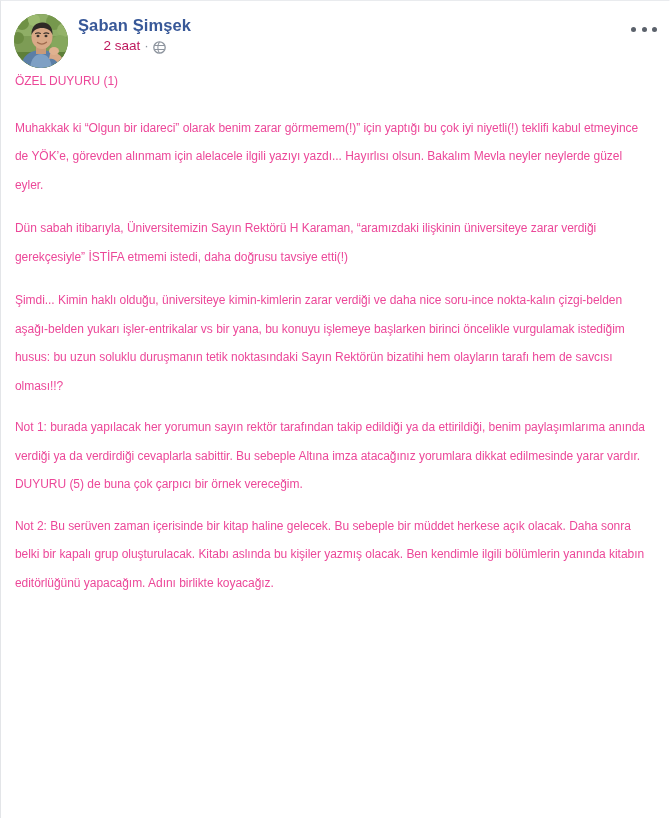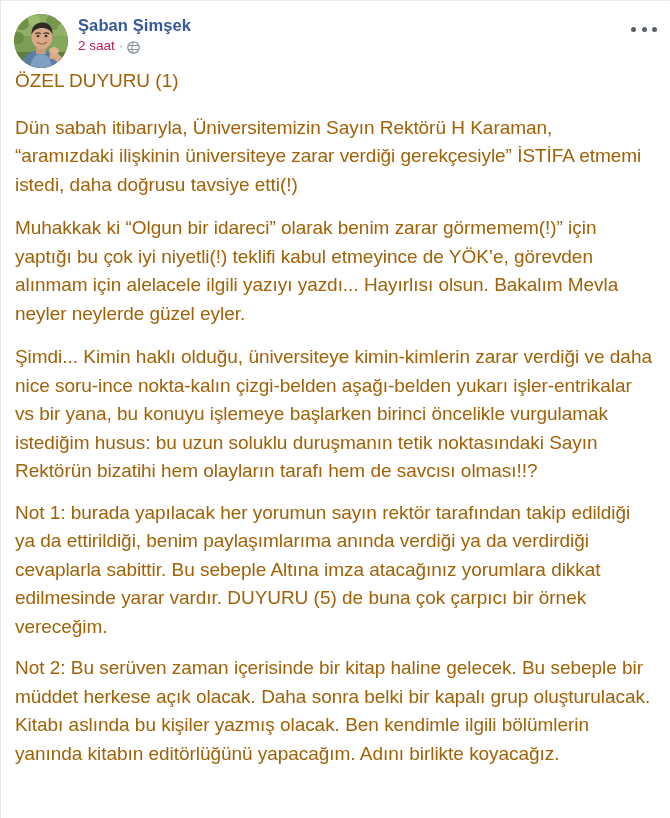--- a/index.html
+++ b/index.html
@@ -49,20 +49,21 @@
     margin-top: 1px;
   }
   .avatar svg { display: block; width: 54px; height: 54px; }
 
   .header-text {
     margin-left: 10px;
     padding-top: 3px;
     display: flex;
     flex-direction: column;
     justify-content: flex-start;
+    align-items: center;
   }
 
   .author-name {
     font-size: 16.5px;
     font-weight: bold;
     color: #385898;
     line-height: 19px;
     letter-spacing: 0.1px;
     white-space: nowrap;
   }
@@ -111,23 +112,23 @@
     background: #5b616b;
   }
 
   
   .post-body {
     padding: 0 16px 0 14px;
     color: #1d2129;
   }
 
   .para {
-    font-size: 19px;
+    font-size: 12px;
     line-height: 28.5px;
-    color: #a16207;
+    color: #ec4899;
     margin: 0 0 15px 0;
     letter-spacing: -0.05px;
     word-spacing: 0.1px;
   }
   .para:last-child { margin-bottom: 0; }
 
   .para.lead {
     margin-bottom: 18px;
   }
   .para.tight {
@@ -200,23 +201,23 @@
       <span></span>
       <span></span>
       <span></span>
     </div>
   </div>
 
   <div class="post-body">
 
     <p class="para lead">ÖZEL DUYURU (1)</p>
 
+    <p class="para">Muhakkak ki “Olgun bir idareci” olarak benim zarar görmemem(!)” için yaptığı bu çok iyi niyetli(!) teklifi kabul etmeyince de YÖK’e, görevden alınmam için alelacele ilgili yazıyı yazdı... Hayırlısı olsun. Bakalım Mevla neyler neylerde güzel eyler.</p>
+
     <p class="para">Dün sabah itibarıyla, Üniversitemizin Sayın Rektörü H Karaman, “aramızdaki ilişkinin üniversiteye zarar verdiği gerekçesiyle” İSTİFA etmemi istedi, daha doğrusu tavsiye etti(!)</p>
-
-    <p class="para">Muhakkak ki “Olgun bir idareci” olarak benim zarar görmemem(!)” için yaptığı bu çok iyi niyetli(!) teklifi kabul etmeyince de YÖK’e, görevden alınmam için alelacele ilgili yazıyı yazdı... Hayırlısı olsun. Bakalım Mevla neyler neylerde güzel eyler.</p>
 
     <p class="para tight">Şimdi... Kimin haklı olduğu, üniversiteye kimin-kimlerin zarar verdiği ve daha nice soru-ince nokta-kalın çizgi-belden aşağı-belden yukarı işler-entrikalar vs bir yana, bu konuyu işlemeye başlarken birinci öncelikle vurgulamak istediğim husus: bu uzun soluklu duruşmanın tetik noktasındaki Sayın Rektörün bizatihi hem olayların tarafı hem de savcısı olması!!?</p>
 
 
 
     <p class="para tight">Not 1: burada yapılacak her yorumun sayın rektör tarafından takip edildiği ya da ettirildiği, benim paylaşımlarıma anında verdiği ya da verdirdiği cevaplarla sabittir. Bu sebeple Altına imza atacağınız yorumlara dikkat edilmesinde yarar vardır. DUYURU (5) de buna çok çarpıcı bir örnek vereceğim.</p>
 
     <p class="para tight">Not 2: Bu serüven zaman içerisinde bir kitap haline gelecek. Bu sebeple bir müddet herkese açık olacak. Daha sonra belki bir kapalı grup oluşturulacak. Kitabı aslında bu kişiler yazmış olacak. Ben kendimle ilgili bölümlerin yanında kitabın editörlüğünü yapacağım. Adını birlikte koyacağız.</p>
 
   </div>

